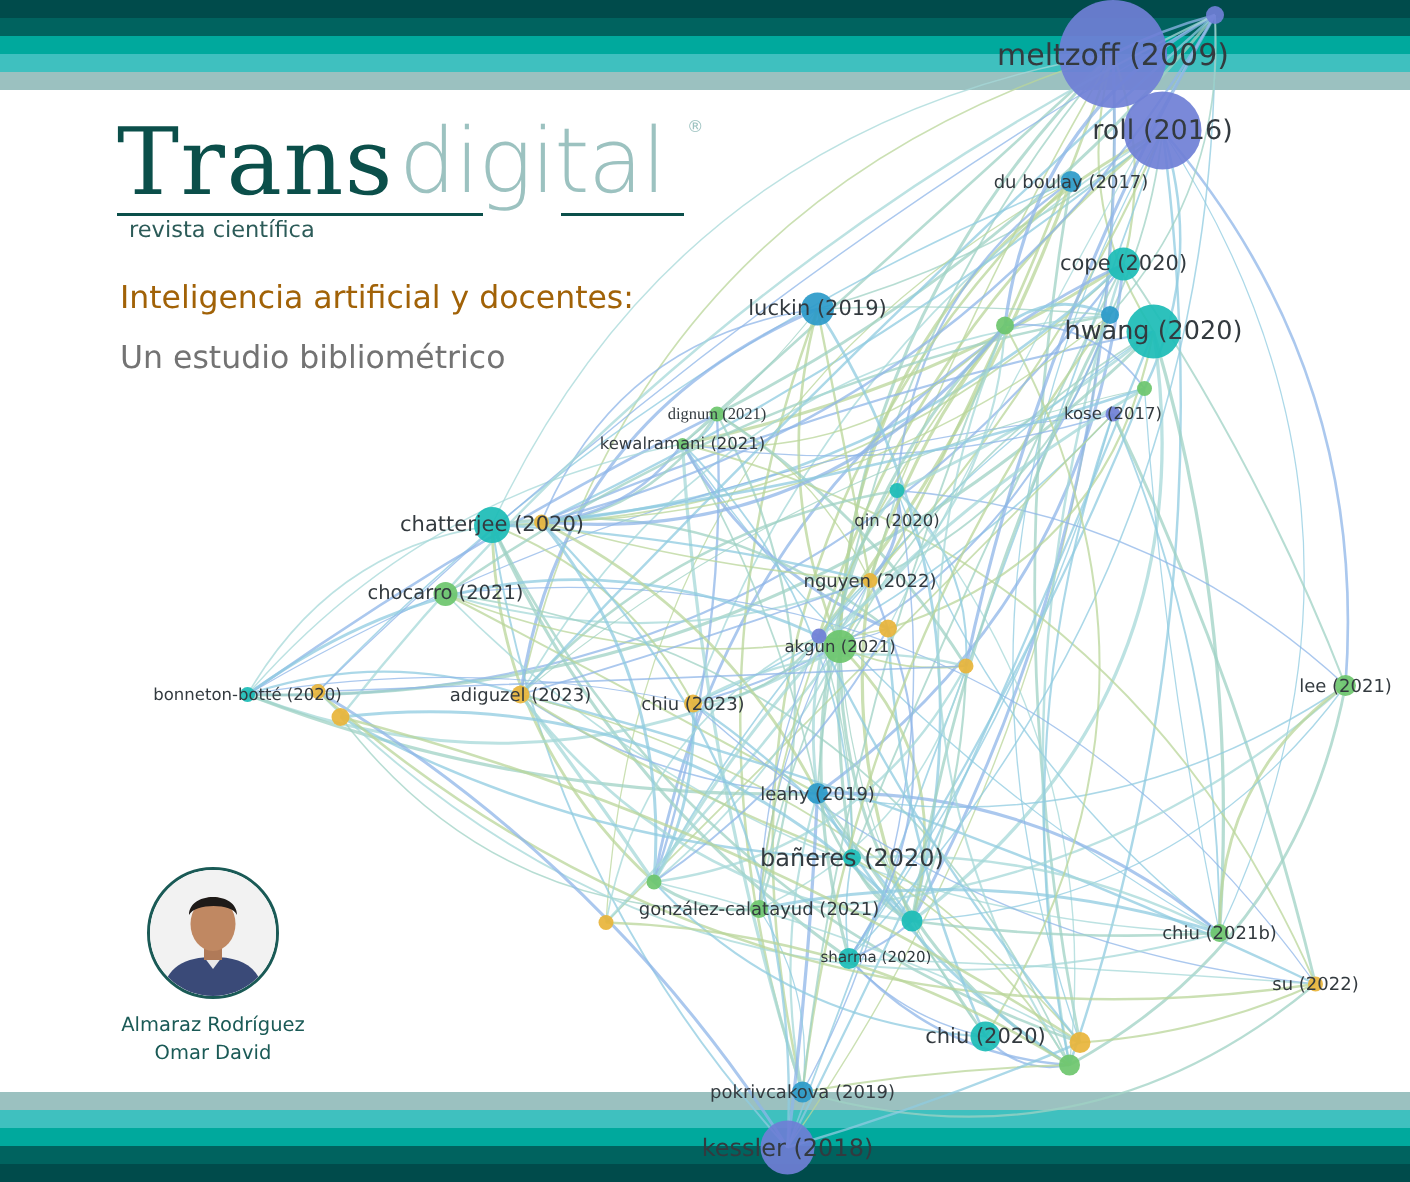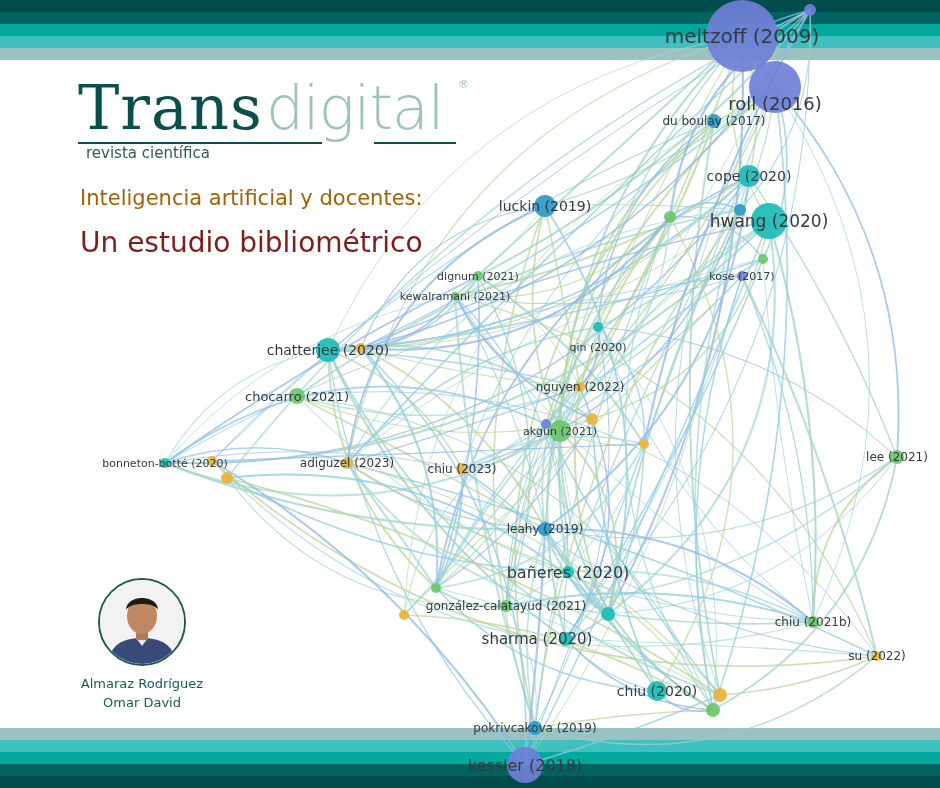--- a/index.html
+++ b/index.html
@@ -10,21 +10,21 @@
   #stripes-bottom { top:728px; }
   #network { position:absolute; left:0; top:0; width:940px; height:788px; z-index:1; }
   .brand { position:absolute; left:78px; top:74px; z-index:3; width:400px; height:90px; }
   .brand .trans { position:absolute; left:0; top:0; font-family:"DejaVu Serif", serif; font-size:62px; color:#0b4f4a; letter-spacing:1px; line-height:68px; }
   .brand .digital { position:absolute; left:188px; top:0; font-family:"DejaVu Sans", sans-serif; font-weight:300; font-size:60px; color:#9cc2c0; line-height:68px; letter-spacing:-1px; }
   .brand .reg { position:absolute; left:380px; top:4px; font-size:11px; color:#9cc2c0; }
   .brand .rule1 { position:absolute; left:0; top:68px; width:244px; height:2px; background:#0b4f4a; }
   .brand .rule2 { position:absolute; left:296px; top:68px; width:82px; height:2px; background:#0b4f4a; }
   .brand .sub { position:absolute; left:8px; top:70px; font-size:15px; color:#2c5b58; }
   .title1 { position:absolute; left:80px; top:186px; font-size:21px; color:#a16207; z-index:3; }
-  .title2 { position:absolute; left:80px; top:226px; font-size:28px; color:#7f1d1d; z-index:3; }
+  .title2 { position:absolute; left:80px; top:226px; font-size:21px; color:#737373; z-index:3; }
   .avatar { position:absolute; left:98px; top:578px; width:84px; height:84px; border-radius:50%; border:2px solid #1a5a56; background:#ffffff; overflow:hidden; z-index:3; }
   .author { position:absolute; left:60px; top:674px; width:164px; text-align:center; font-size:13px; line-height:19px; color:#1a5a56; z-index:3; }
   .lbl { position:absolute; z-index:4; color:#333a3f; white-space:nowrap; transform:translate(-50%,-50%); }
 </style>
 </head>
 <body>
 
 <div class="stripes" id="stripes-top">
     <div style="background: rgb(0, 75, 75);"></div>
     <div style="background: rgb(0, 99, 95);"></div>
@@ -300,41 +300,41 @@
       <circle cx="227" cy="478" r="6" fill="#e8b43a" fill-opacity="0.92"></circle>
       <circle cx="436" cy="588" r="5" fill="#6cc56c" fill-opacity="0.92"></circle>
       <circle cx="404" cy="615" r="5" fill="#e8b43a" fill-opacity="0.92"></circle>
       <circle cx="608" cy="614" r="7" fill="#1bbcb6" fill-opacity="0.92"></circle>
       <circle cx="720" cy="695" r="7" fill="#e8b43a" fill-opacity="0.92"></circle>
       <circle cx="713" cy="710" r="7" fill="#6cc56c" fill-opacity="0.92"></circle>
     </g>
 </svg>
 <div id="labels">
     <span class="lbl" style="left: 742px; top: 36px; font-size: 20px;">meltzoff (2009)</span>
-    <span class="lbl" style="left: 775px; top: 87px; font-size: 18px; margin-top: 16px;">roll (2016)</span>
+    <span class="lbl" style="left: 775px; top: 87px; font-size: 18px;">roll (2016)</span>
     <span class="lbl" style="left: 714px; top: 121px; font-size: 12px;">du boulay (2017)</span>
     <span class="lbl" style="left: 749px; top: 176px; font-size: 14px;">cope (2020)</span>
     <span class="lbl" style="left: 769px; top: 221px; font-size: 17px;">hwang (2020)</span>
     <span class="lbl" style="left: 742px; top: 276px; font-size: 11px;">kose (2017)</span>
     <span class="lbl" style="left: 545px; top: 206px; font-size: 14px;">luckin (2019)</span>
-    <span class="lbl" style="left: 478px; top: 276px; font-size: 11px;">dignum (2021)</span>
+    <span class="lbl" style="left: 478px; top: 276px; font-size: 11px; font-family: Liberation Serif, serif;">dignum (2021)</span>
     <span class="lbl" style="left: 455px; top: 296px; font-size: 11px;">kewalramani (2021)</span>
     <span class="lbl" style="left: 598px; top: 327px; font-size: 11px; margin-top: 20px;">qin (2020)</span>
     <span class="lbl" style="left: 328px; top: 350px; font-size: 14px;">chatterjee (2020)</span>
     <span class="lbl" style="left: 297px; top: 396px; font-size: 13px;">chocarro (2021)</span>
     <span class="lbl" style="left: 580px; top: 387px; font-size: 12px;">nguyen (2022)</span>
     <span class="lbl" style="left: 560px; top: 431px; font-size: 11px;">akgun (2021)</span>
     <span class="lbl" style="left: 165px; top: 463px; font-size: 11px;">bonneton-botté (2020)</span>
     <span class="lbl" style="left: 347px; top: 463px; font-size: 12px;">adiguzel (2023)</span>
     <span class="lbl" style="left: 462px; top: 469px; font-size: 12px;">chiu (2023)</span>
     <span class="lbl" style="left: 897px; top: 457px; font-size: 12px;">lee (2021)</span>
     <span class="lbl" style="left: 545px; top: 529px; font-size: 12px;">leahy (2019)</span>
     <span class="lbl" style="left: 568px; top: 572px; font-size: 16px;">bañeres (2020)</span>
     <span class="lbl" style="left: 506px; top: 606px; font-size: 12px;">gonzález-calatayud (2021)</span>
-    <span class="lbl" style="left: 537px; top: 639px; font-size: 15px;">sharma (2020)</span>
+    <span class="lbl" style="left: 584px; top: 639px; font-size: 10px;">sharma (2020)</span>
     <span class="lbl" style="left: 813px; top: 622px; font-size: 12px;">chiu (2021b)</span>
     <span class="lbl" style="left: 877px; top: 656px; font-size: 12px;">su (2022)</span>
     <span class="lbl" style="left: 657px; top: 691px; font-size: 14px;">chiu (2020)</span>
     <span class="lbl" style="left: 535px; top: 728px; font-size: 12px;">pokrivcakova (2019)</span>
     <span class="lbl" style="left: 525px; top: 765px; font-size: 16px;">kessler (2018)</span>
   </div>
 
 <div class="brand">
   <span class="trans">Trans</span>
   <span class="digital">digital</span>

